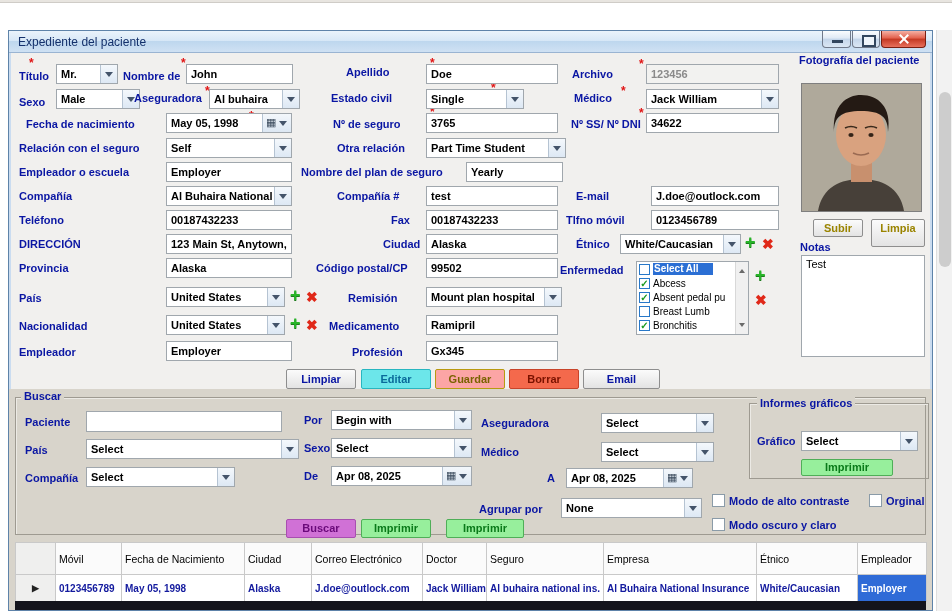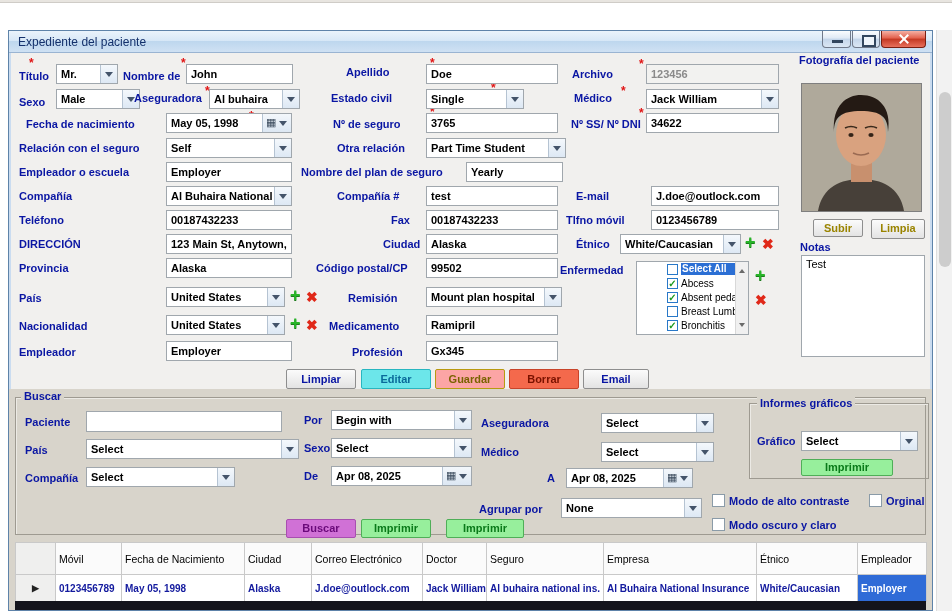--- a/index.html
+++ b/index.html
@@ -57,21 +57,21 @@
   .btn.tomato { background:#f4694c; border-color:#c8442a; color:#7a1200; }
   .btn.violet { background:#d071d6; border-color:#a84fb0; color:#6a0a7a; }
   .btn.green  { background:#97ef9c; border-color:#4fae58; color:#0a7a1a; }
   .btn.olive  { color:#9a8400; }
 
   .photo-frame { position:absolute; left:792px; top:52px; width:121px; height:129px; border:1px solid #7f7f7f; background:#b3ac9f; }
   .notes { position:absolute; left:792px; top:224px; width:124px; height:102px; border:1px solid #a0a7ad; background:#fff;
            font-size:11px; color:#000; padding:2px 4px; }
 
   .dlist { position:absolute; left:627px; top:230px; width:113px; height:74px; border:1px solid #a0a7ad; background:#fff; overflow:hidden; }
-  .dl-item { display:flex; height:14px; align-items:center; font-size:10px; color:#000;margin-left:28px; }
+  .dl-item { display:flex; height:14px; align-items:center; font-size:10px; color:#000; }
   .cb { width:11px; height:11px; border:1px solid #2878c8; background:#fff; margin:0 3px 0 2px; font-size:10px;
         line-height:9px; color:#1b9a1f; font-weight:bold; text-align:center; flex:none; }
   .dl-txt { white-space:nowrap; overflow:hidden; }
   .dl-txt.sel { background:#2b6fd4; color:#fff; font-weight:bold; padding:0 14px 1px 1px; }
   .dl-sb { position:absolute; right:0; top:0; bottom:0; width:13px; background:#f0f0f0; border-left:1px solid #d8d8d8; }
   .dl-sb::before { content:""; position:absolute; left:3px; top:4px; border:3px solid transparent; border-bottom:4px solid #6a6a6a; }
   .dl-sb::after  { content:""; position:absolute; left:3px; bottom:4px; border:3px solid transparent; border-top:4px solid #6a6a6a; }
 
   .panel { position:absolute; left:0; top:358px; width:923px; height:223px; background:#d8d4cb; }
   .gb { position:absolute; border:1px solid #9e9a91; box-shadow:inset 1px 1px 0 #eceae5; }
@@ -277,29 +277,29 @@
       <ellipse cx="59" cy="51" rx="25" ry="31" fill="#d9a27f"></ellipse>
       <path d="M32 48 C30 21 45 11 59 11 C76 11 90 23 86 48 C86 33 79 27 59 27 C39 27 32 33 32 48 Z" fill="#241a14"></path>
       <ellipse cx="49" cy="51" rx="2.6" ry="1.9" fill="#342418"></ellipse>
       <ellipse cx="69" cy="51" rx="2.6" ry="1.9" fill="#342418"></ellipse>
       <path d="M43 44 Q49 41 55 44" stroke="#3a2a1c" stroke-width="1.6" fill="none"></path>
       <path d="M63 44 Q69 41 75 44" stroke="#3a2a1c" stroke-width="1.6" fill="none"></path>
       <path d="M51 69 Q59 73 67 69" stroke="#9a6a52" stroke-width="1.6" fill="none"></path>
     </svg>
   </div>
   <div class="btn olive" style="left:804px;top:188px;width:50px;height:18px;padding-top:2px">Subir</div>
-  <div class="btn olive" style="left:862px;top:188px;width:54px;height:20px;padding-top:2px">Limpia</div>
+  <div class="btn olive" style="left:862px;top:188px;width:54px;height:28px;padding-top:2px">Limpia</div>
   <div class="lbl" style="left:791px;top:210px">Notas</div>
   <div class="notes">Test</div>
 
   <div class="btn" style="left:277px;top:338px;width:70px">Limpiar</div>
   <div class="btn cyan" style="left:352px;top:338px;width:70px">Editar</div>
   <div class="btn gold" style="left:426px;top:338px;width:70px">Guardar</div>
   <div class="btn tomato" style="left:500px;top:338px;width:70px">Borrar</div>
-  <div class="btn" style="left:574px;top:338px;width:66px">Email</div>
+  <div class="btn" style="left:574px;top:338px;width:77px">Email</div>
 
   <div class="panel"></div>
   <div class="gb" style="left:6px;top:366px;width:911px;height:138px"></div>
   <div class="gb-lbl" style="left:12px;top:359px">Buscar</div>
 
   <div class="lbl" style="left:16px;top:385px">Paciente</div>
   <div class="tb" style="left:77px;top:380px;width:196px;height:21px"></div>
   <div class="lbl" style="left:295px;top:383px">Por</div>
   <div class="combo" style="left:322px;top:379px;width:141px">
     <span class="ct">Begin with</span>

